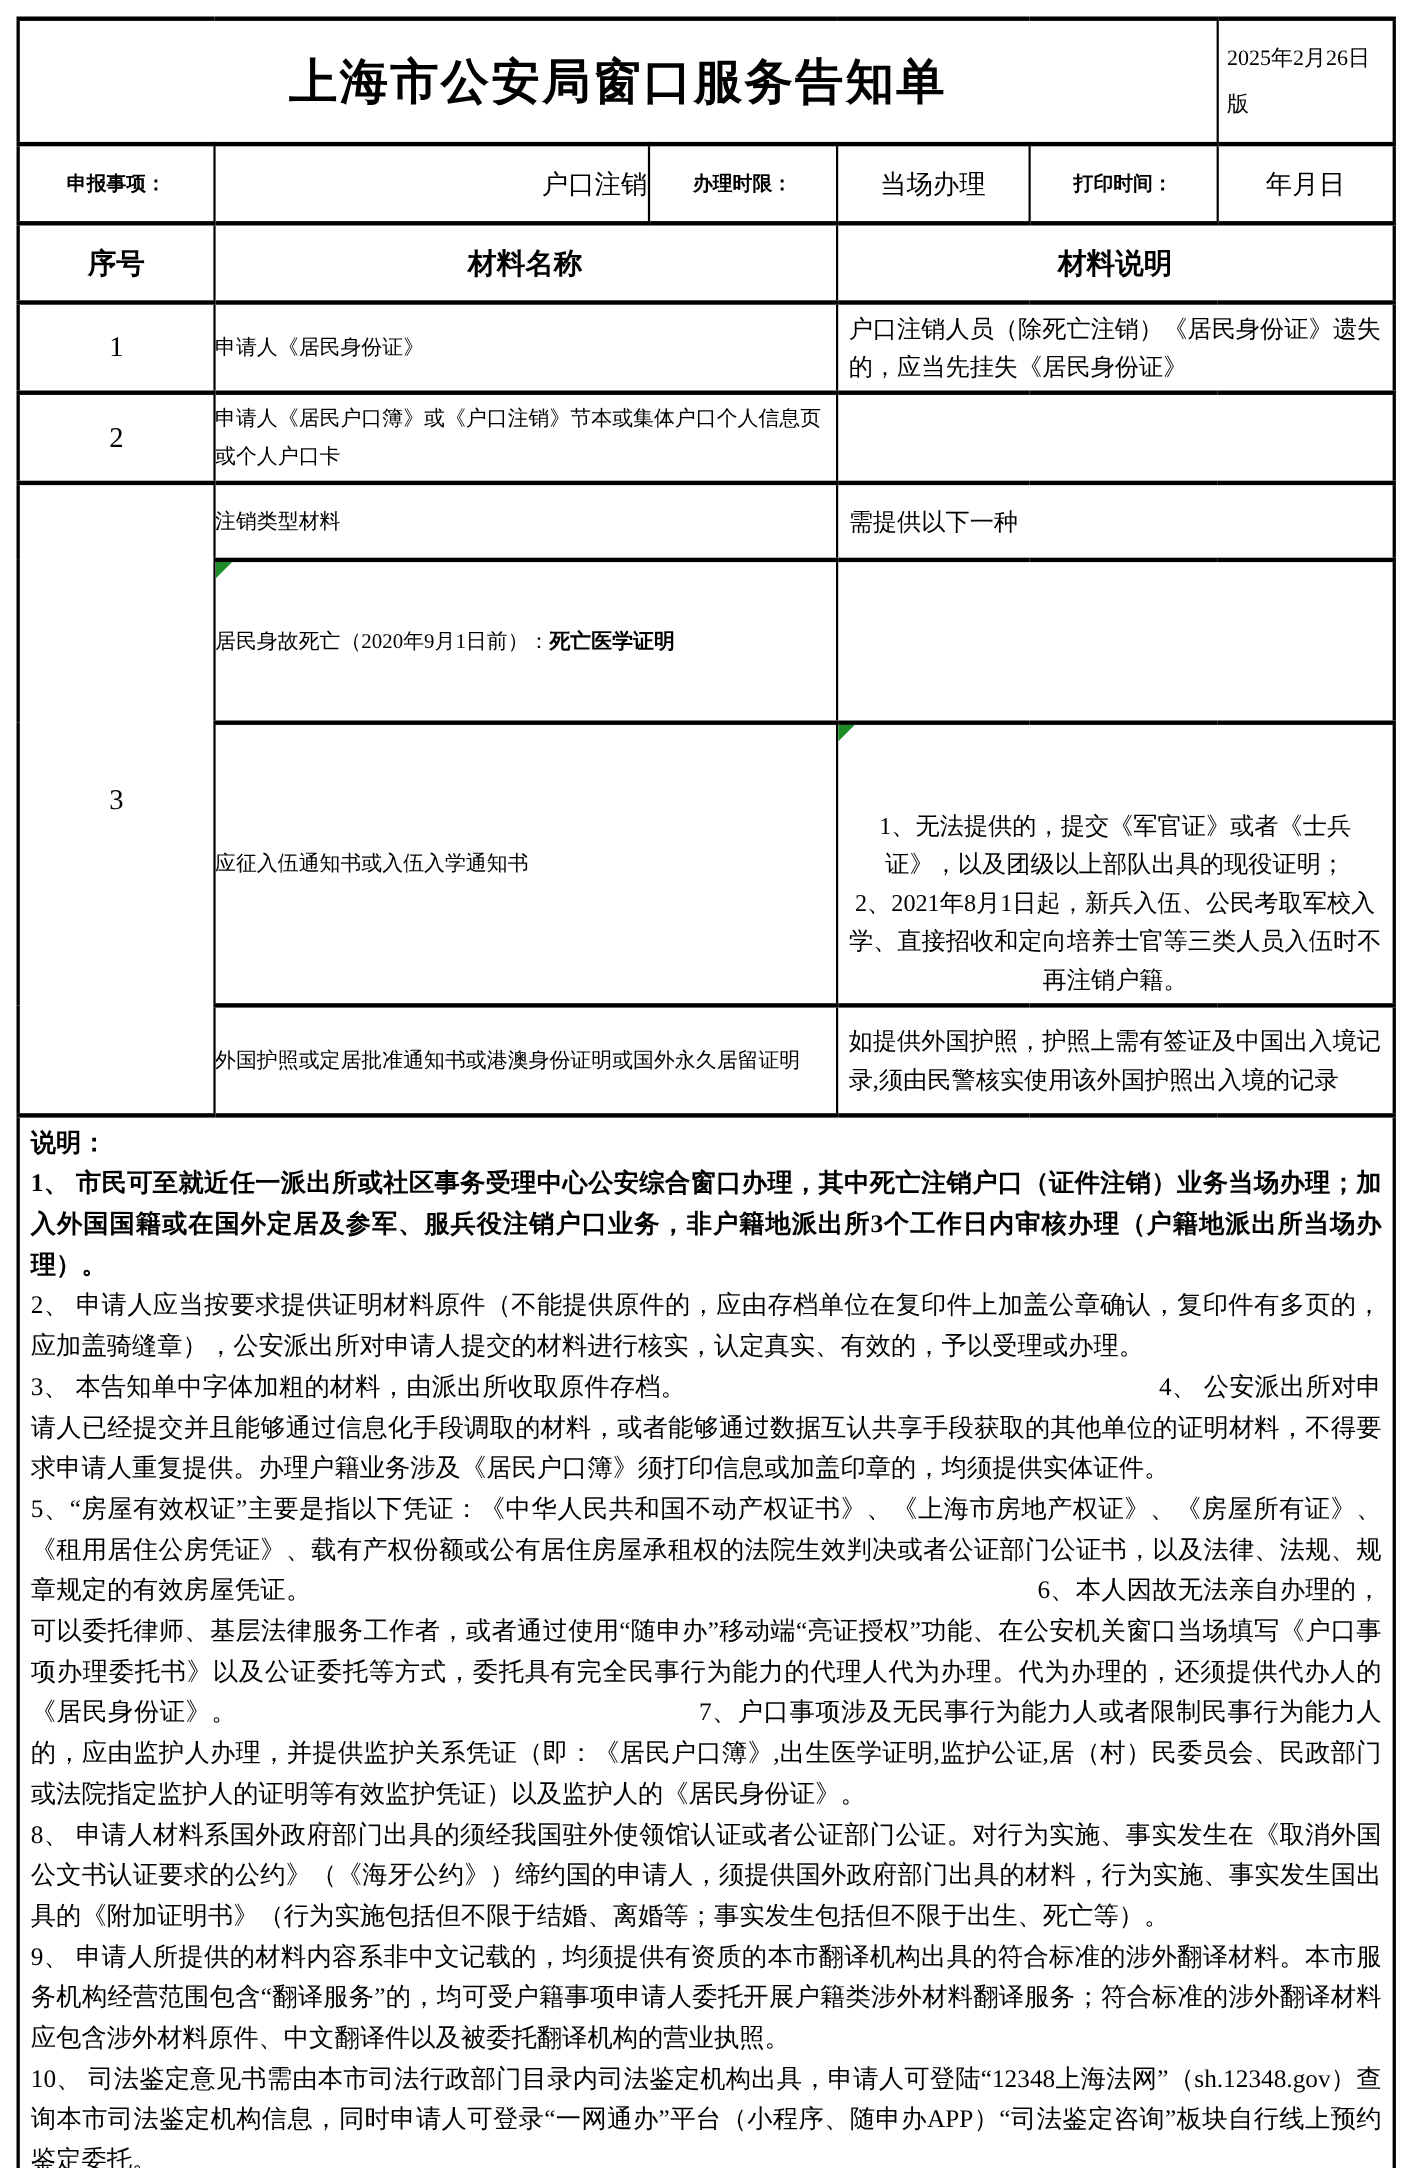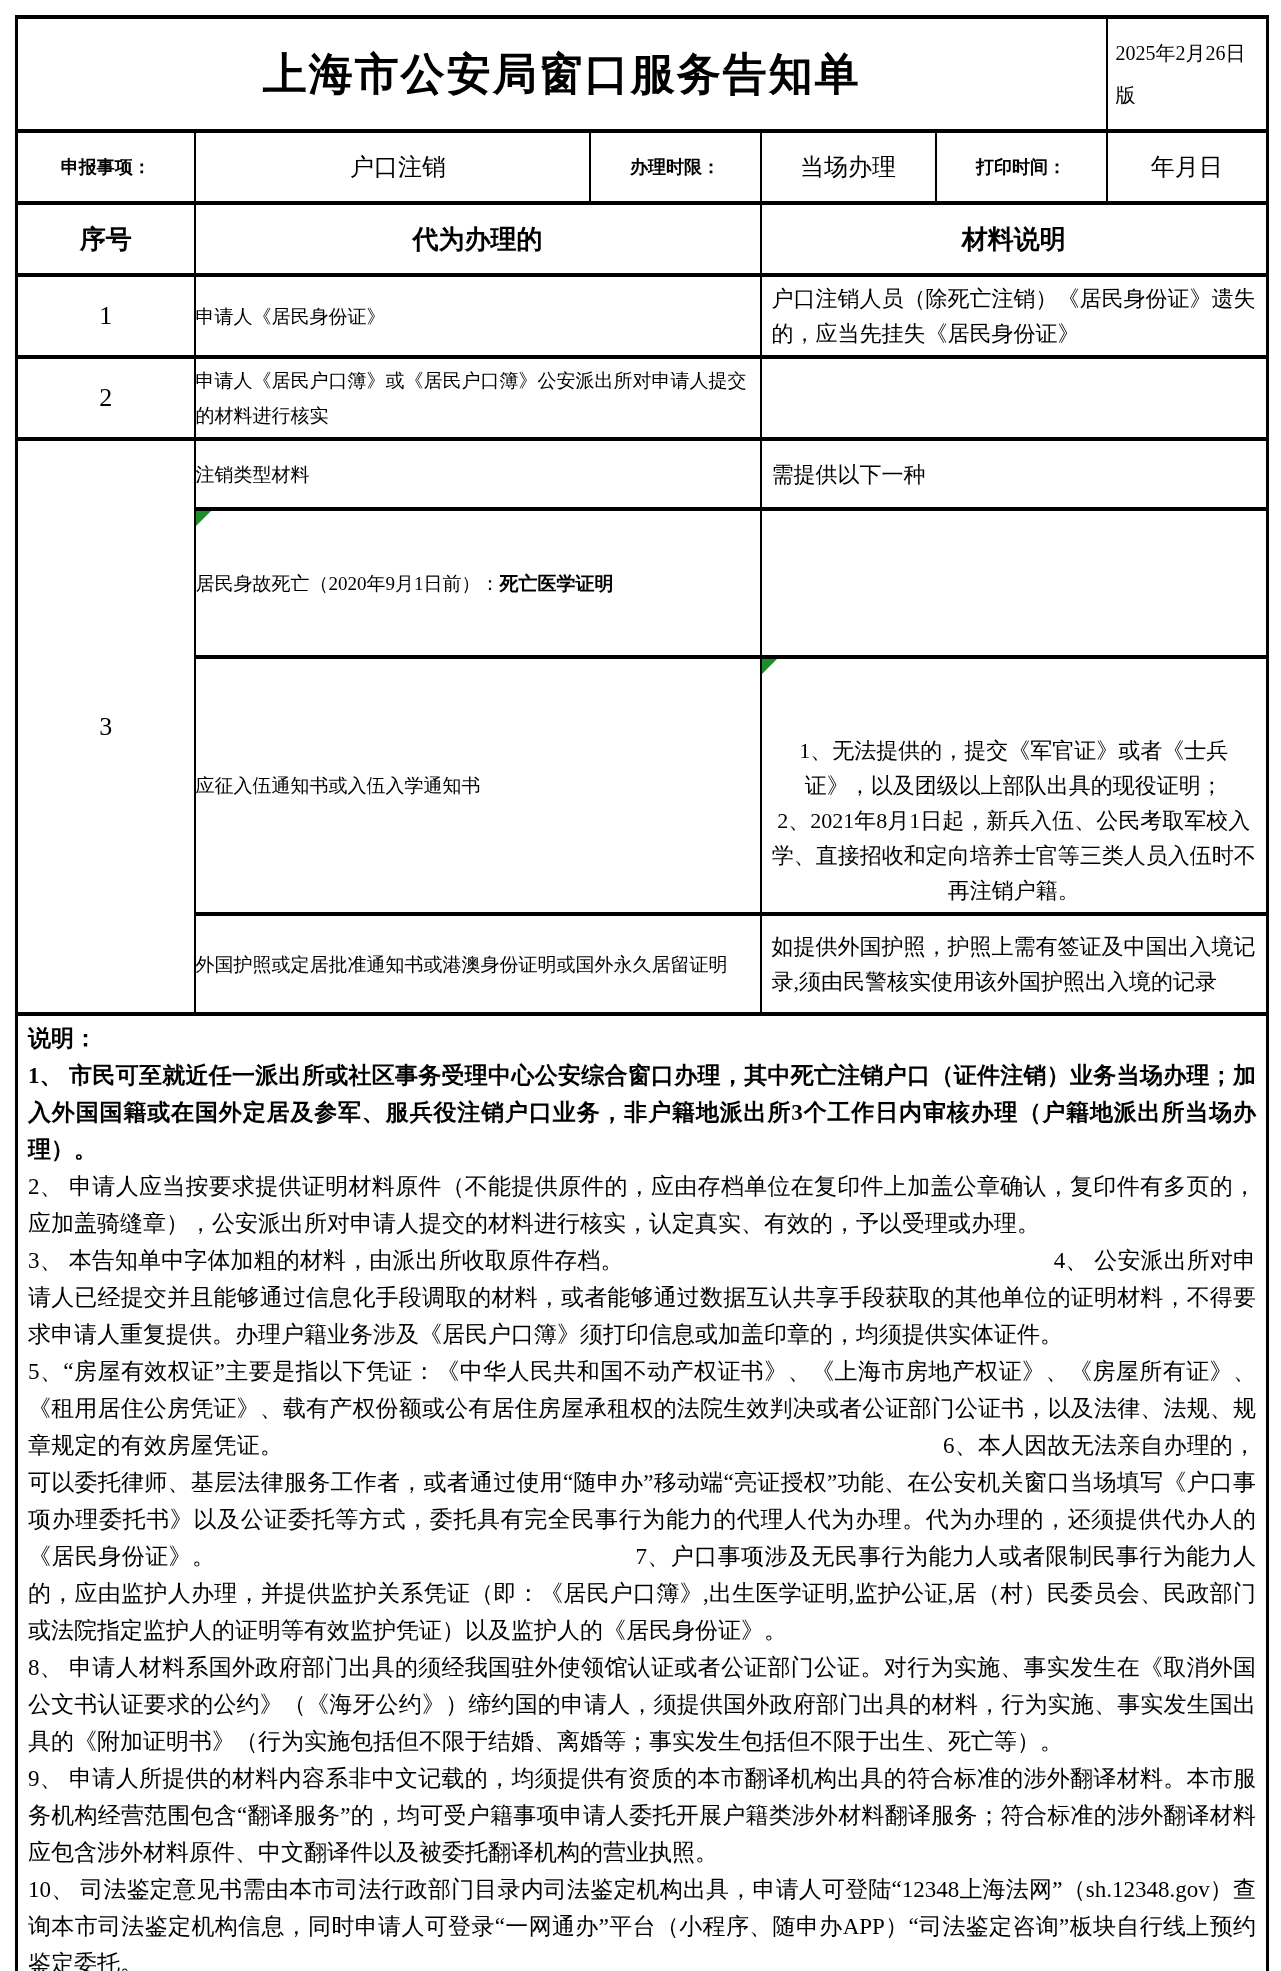--- a/index.html
+++ b/index.html
@@ -25,21 +25,21 @@
     padding:0;
     vertical-align:middle;
     overflow:hidden;
     box-sizing:border-box;
   }
   .sans-b{font-family:Liberation Sans, sans-serif;font-weight:bold;}
   .title-cell{text-align:center;font-size:44px;letter-spacing:2px;}
   .version-cell{font-size:20px;line-height:42px;padding:4px 6px 4px 8px;vertical-align:middle;}
   .info-label{font-size:18px;text-align:center;}
   .info-value{font-size:24px;}
-  .iv-left{padding-left:12px;text-align:center;}
+  .iv-left{padding-left:12px;text-align:right;}
   .iv-center{text-align:center;}
   .col-head{font-size:26px;text-align:center;}
   .cell-no{font-size:26px;text-align:center;}
   .cell-name{font-size:19px;line-height:35px;padding:4px 0;text-align:left;}
   .cell-desc{font-size:22px;line-height:35px;padding:4px 10px;text-align:left;}
   .pre{white-space:pre-line;text-align:center;}
   .rel{position:relative;}
   .marker{
     position:absolute;top:0;left:0;width:0;height:0;
     border-top:15px solid #1e8c28;
@@ -77,33 +77,33 @@
       <td class="info-label sans-b">申报事项：</td>
       <td class="info-value iv-left">户口注销</td>
       <td class="info-label sans-b">办理时限：</td>
       <td class="info-value iv-center">当场办理</td>
       <td class="info-label sans-b">打印时间：</td>
       <td class="info-value iv-center">年月日</td>
     </tr>
 
     <tr style="height:72px">
       <td class="col-head sans-b">序号</td>
-      <td colspan="2" class="col-head sans-b">代为办理的</td>
+      <td colspan="2" class="col-head sans-b">材料名称</td>
       <td colspan="3" class="col-head sans-b">材料说明</td>
     </tr>
 
     <tr style="height:70px">
       <td class="cell-no">1</td>
       <td colspan="2" class="cell-name">申请人《居民身份证》</td>
       <td colspan="3" class="cell-desc">户口注销人员（除死亡注销）《居民身份证》遗失的，应当先挂失《居民身份证》</td>
     </tr>
 
     <tr style="height:74px">
       <td class="cell-no">2</td>
-      <td colspan="2" class="cell-name">申请人《居民户口簿》或《居民户口簿》公安派出所对申请人提交的材料进行核实</td>
+      <td colspan="2" class="cell-name">申请人《居民户口簿》或《户口注销》节本或集体户口个人信息页或个人户口卡</td>
       <td colspan="3" class="cell-desc"></td>
     </tr>
 
     <tr style="height:70px">
       <td class="cell-no" rowspan="4">3</td>
       <td colspan="2" class="cell-name">注销类型材料</td>
       <td colspan="3" class="cell-desc">需提供以下一种</td>
     </tr>
 
     <tr style="height:148px">

